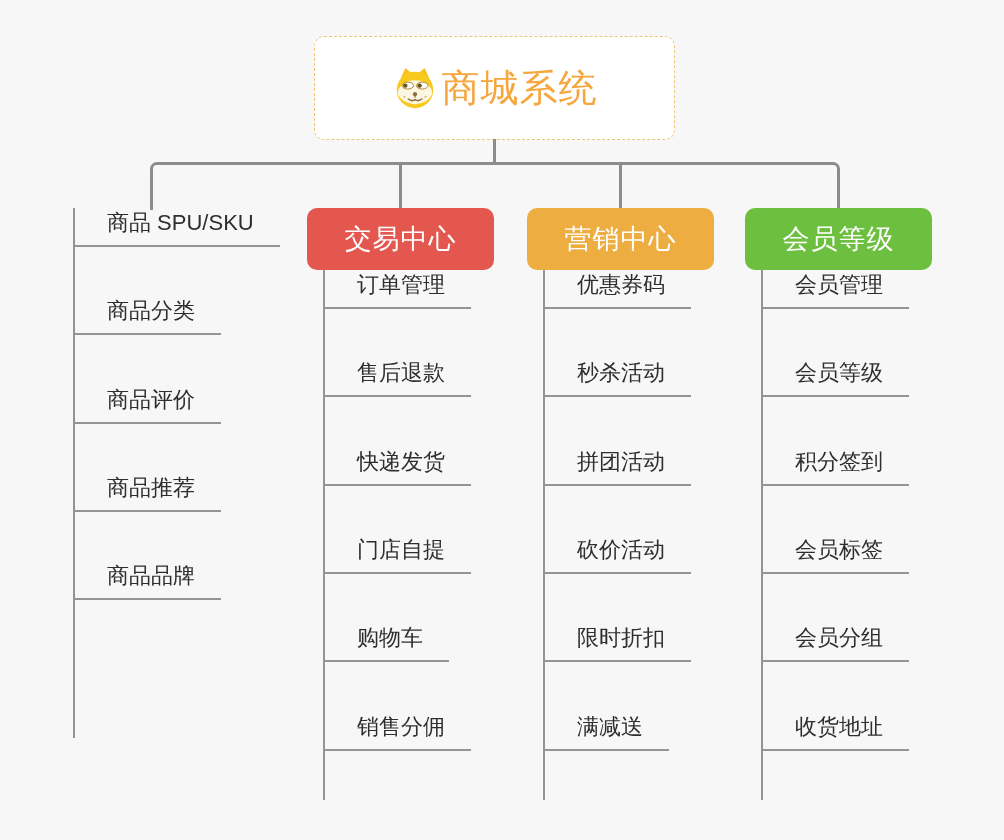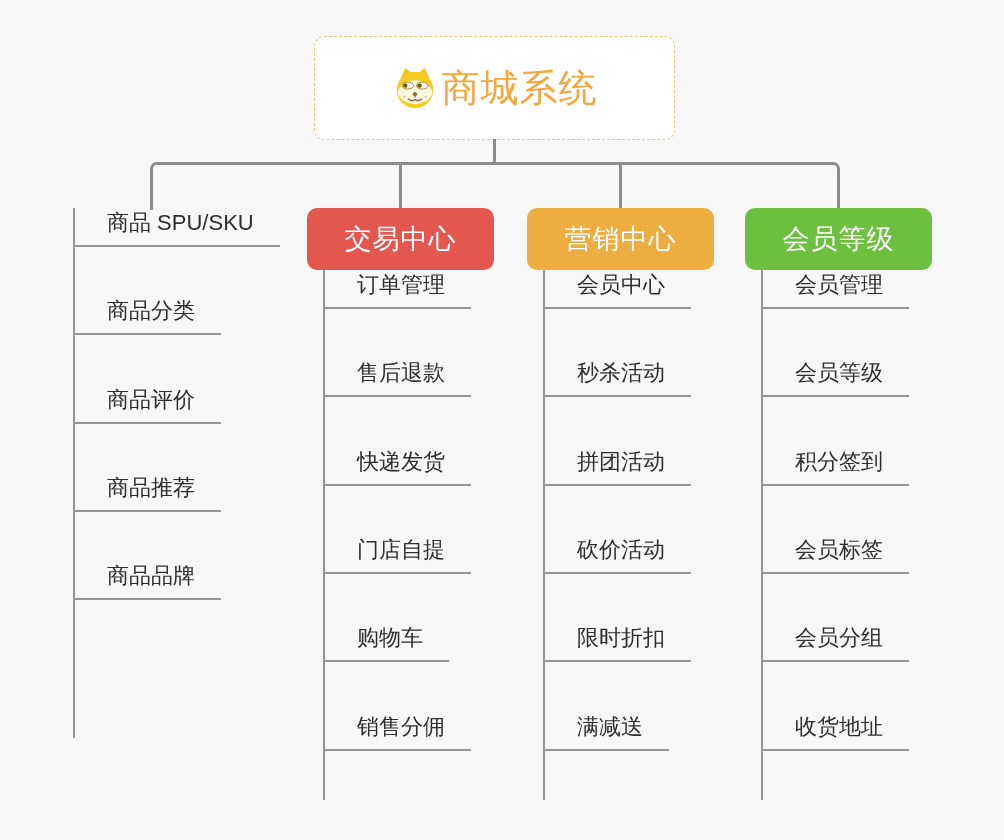--- a/index.html
+++ b/index.html
@@ -126,21 +126,21 @@
     <div class="leaf-row">
       <span class="leaf">销售分佣</span>
     </div>
   </div>
     </div>
 
     <div class="branch" style="left: 527px;">
       <div class="branch-box" style="background: rgb(238, 173, 65);">营销中心</div>
       <div class="leaf-col">
     <div class="leaf-row">
-      <span class="leaf">会员中心</span>
+      <span class="leaf">优惠券码</span>
     </div>
 
     <div class="leaf-row">
       <span class="leaf">秒杀活动</span>
     </div>
 
     <div class="leaf-row">
       <span class="leaf">拼团活动</span>
     </div>
 

